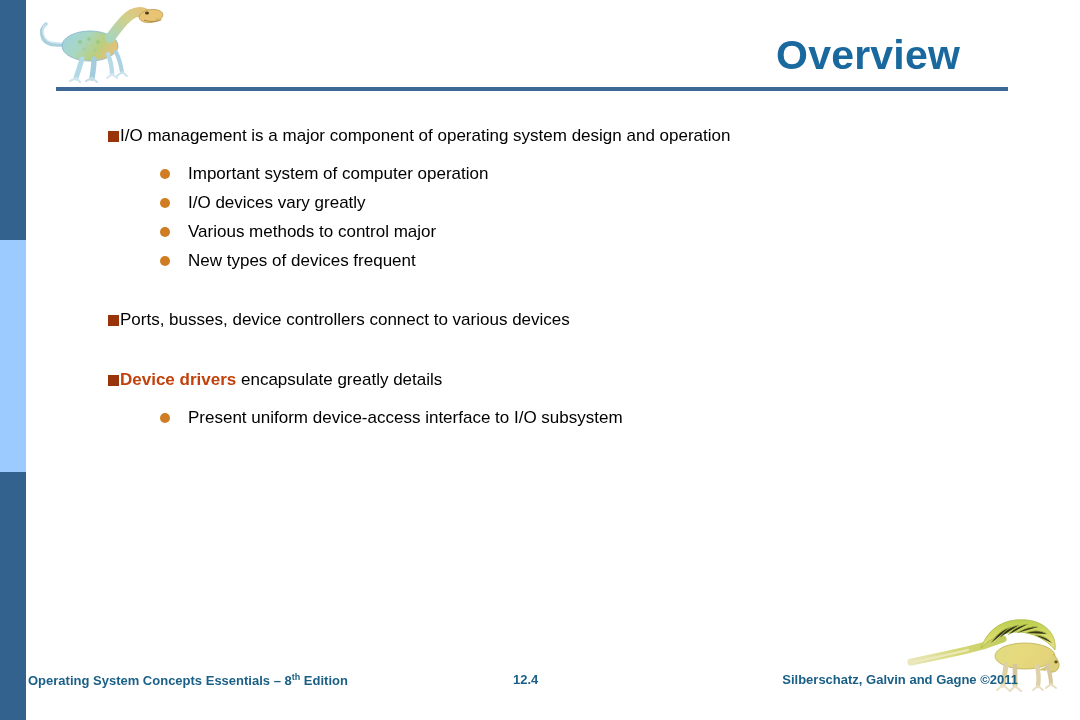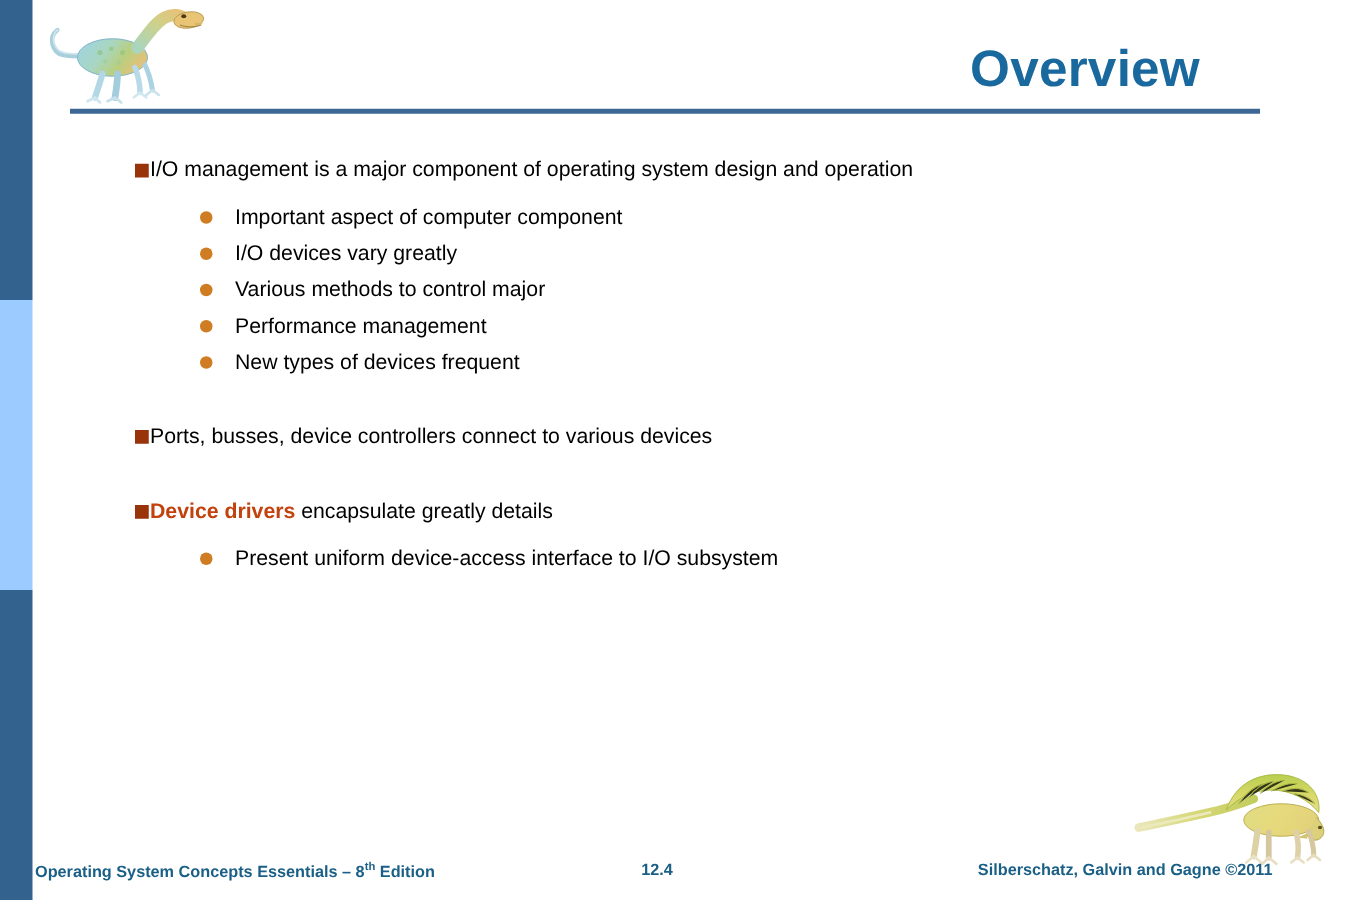--- a/index.html
+++ b/index.html
@@ -126,21 +126,21 @@
 
   .emph-blue {
     color: #c2410c;
     font-weight: bold;
   }
 
   
   .footer {
     position: absolute;
     left: 0;
-    bottom: 0;
+    bottom: 16px;
     width: 1040px;
     height: 34px;
     margin-top: 31px;
   }
   .footer-left {
     position: absolute;
     left: 28px;
     top: 2px;
     font-size: 13px;
     font-weight: bold;
@@ -230,37 +230,33 @@
 
   <div class="bullet-row lvl1">
     <span class="marker"></span>
     <span>I/O management is a major component of operating system design and operation</span>
   </div>
 
   <div class="spacer-sm"></div>
 
   <div class="bullet-row lvl2">
     <span class="marker"></span>
-    <span>Important aspect of computer component</span>
+    <span>Important system of computer operation</span>
   </div>
 
   <div class="bullet-row lvl2">
     <span class="marker"></span>
     <span>I/O devices vary greatly</span>
   </div>
 
   <div class="bullet-row lvl2">
     <span class="marker"></span>
     <span>Various methods to control major</span>
   </div>
 
-  <div class="bullet-row lvl2">
-    <span class="marker"></span>
-    <span>Performance management</span>
-  </div>
 
   <div class="bullet-row lvl2">
     <span class="marker"></span>
     <span>New types of devices frequent</span>
   </div>
 
   <div class="spacer-md"></div>
 
   <div class="bullet-row lvl1">
     <span class="marker"></span>

